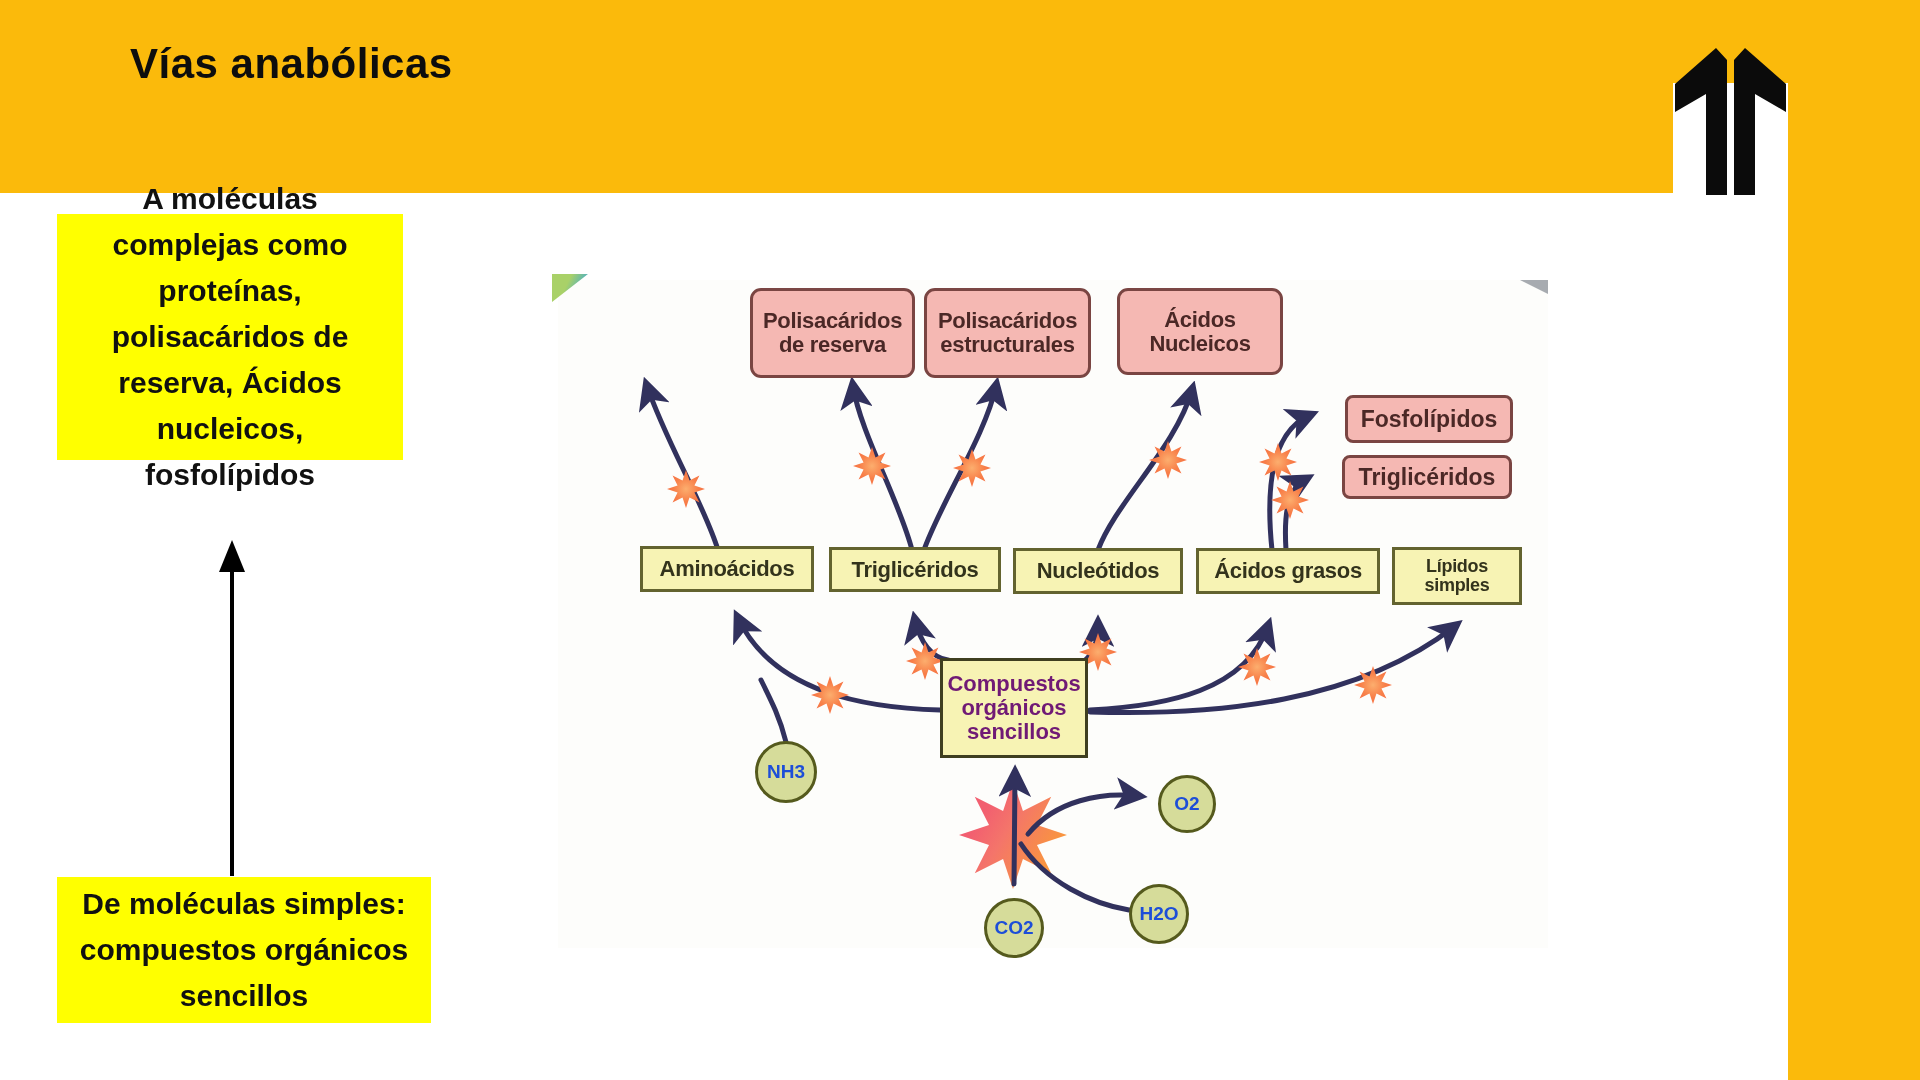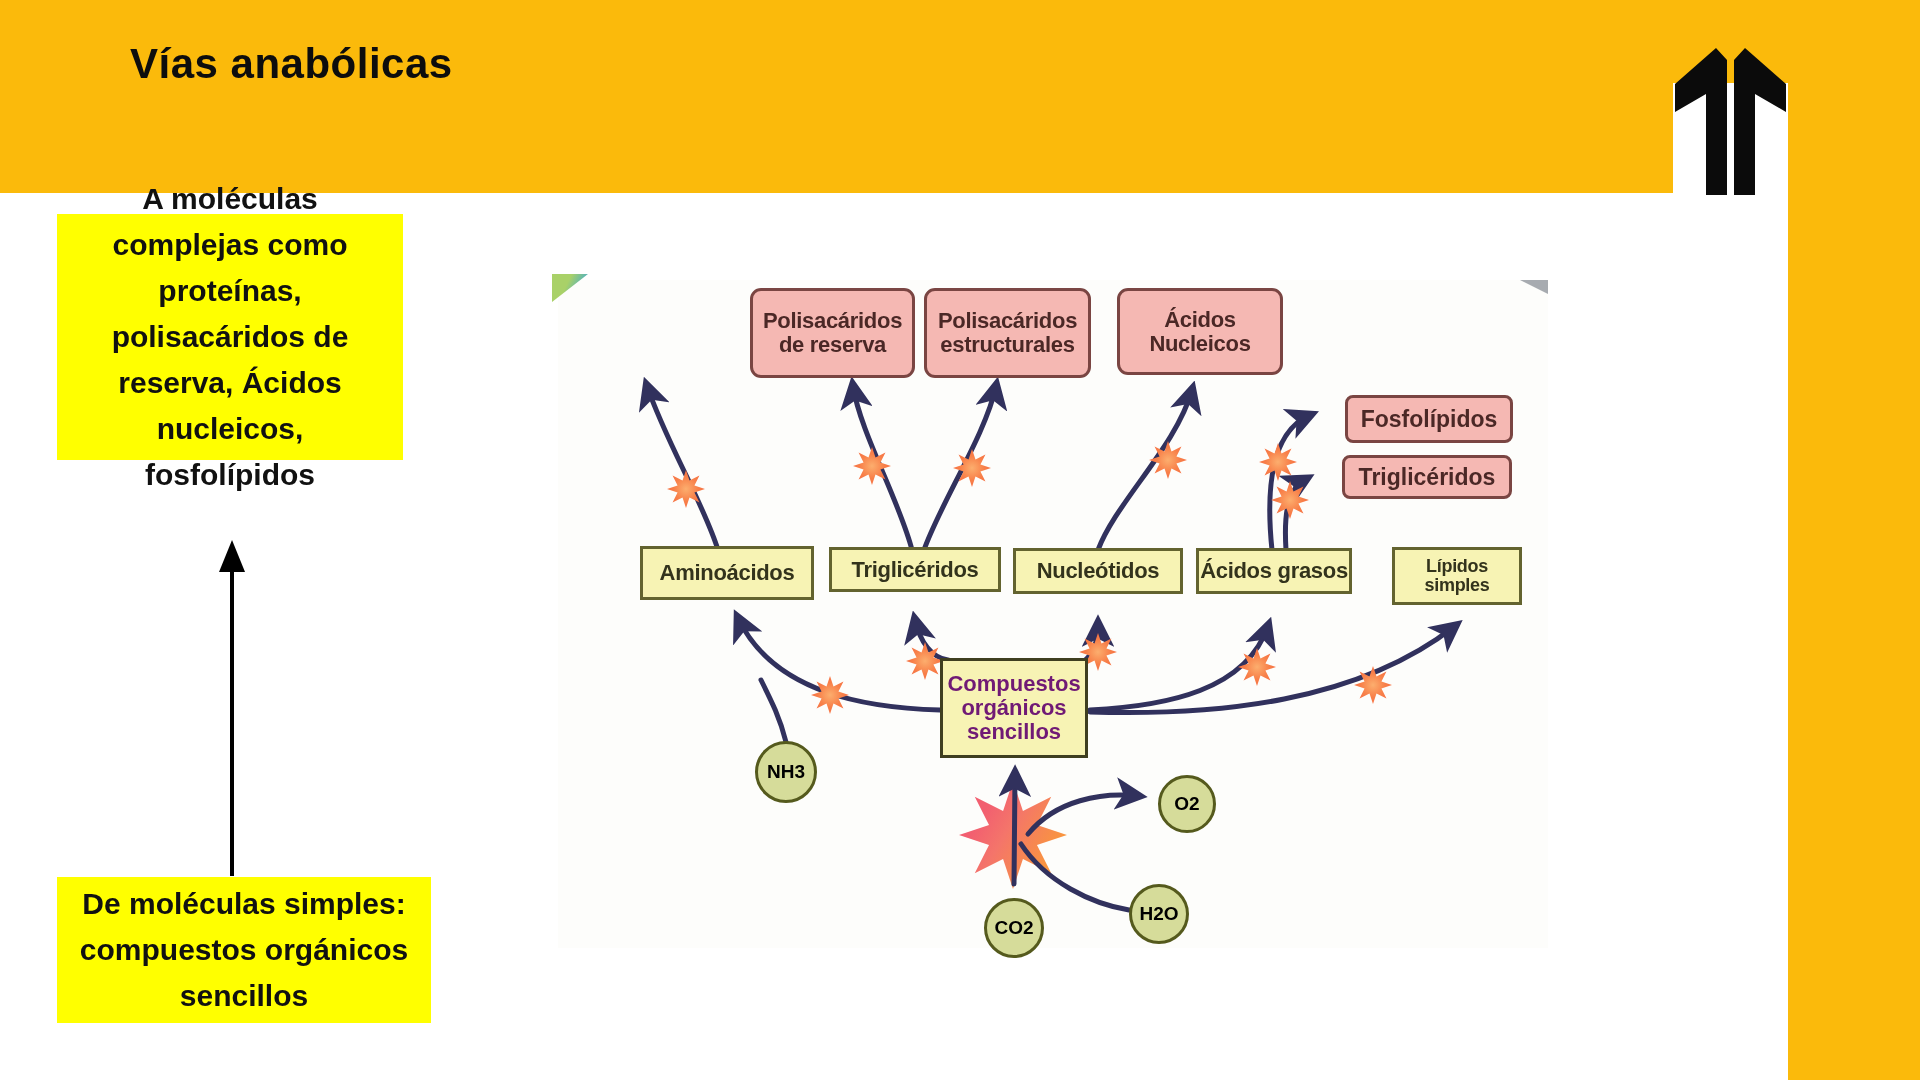--- a/index.html
+++ b/index.html
@@ -26,21 +26,21 @@
     border-left:13px solid transparent;border-right:13px solid transparent;border-bottom:32px solid #000;}
   
   #diagram{left:558px;top:280px;width:990px;height:668px;background:#fdfdfb;}
   #diagram svg{position:absolute;left:0;top:0;z-index:2;}
   .dbox{position:absolute;display:flex;align-items:center;justify-content:center;text-align:center;
     font-weight:bold;white-space:pre-line;z-index:4;box-sizing:border-box;line-height:1.08;}
   .pink{background:#F5B8B3;border:3px solid #7A4542;border-radius:11px;color:#4B2826;font-size:22px;letter-spacing:-0.3px;}
   .pinksm{background:#F5B8B3;border:3px solid #7A4542;border-radius:8px;color:#4B2826;font-size:23px;}
   .ybox{background:#F7F3B4;border:3px solid #63632F;color:#33331C;font-size:22px;letter-spacing:-0.3px;}
   .cbox{background:#F7F3B4;border:3px solid #3F3F20;color:#701a75;font-size:22px;}
-  .circ{position:absolute;border-radius:50%;background:#D6DC9A;border:3px solid #555A1D;color:#000000;
+  .circ{position:absolute;border-radius:50%;background:#D6DC9A;border:3px solid #555A1D;color:#1d4ed8;
     font-weight:bold;font-size:19px;display:flex;align-items:center;justify-content:center;z-index:4;box-sizing:border-box;}
   .star{position:absolute;width:38px;height:38px;z-index:3;
     background:radial-gradient(circle,#fcae6e 0%,#f88049 45%,#f4603c 100%);
     clip-path:polygon(50% 0%,59.2% 27.8%,85.4% 14.6%,72.2% 40.8%,100% 50%,72.2% 59.2%,85.4% 85.4%,59.2% 72.2%,50% 100%,40.8% 72.2%,14.6% 85.4%,27.8% 59.2%,0% 50%,27.8% 40.8%,14.6% 14.6%,40.8% 27.8%);}
   #big-star{width:108px;height:108px;z-index:1;
     background:linear-gradient(120deg,#f25f70 25%,#f4756a 45%,#f9953f 80%);}
   #corner-green{left:-6px;top:-6px;width:36px;height:28px;z-index:0;
     background:linear-gradient(115deg,#a9d168 40%,#5fb7b0 70%,#cfe3ee 100%);
     clip-path:polygon(0 100%,0 0,100% 0);}
   #corner-gray{left:962px;top:0;width:28px;height:14px;z-index:0;background:#a7abb0;
@@ -121,24 +121,24 @@
 
     <div class="dbox pink" style="left:192px;top:8px;width:165px;height:90px;">Polisacáridos
 de reserva</div>
     <div class="dbox pink" style="left:366px;top:8px;width:167px;height:90px;">Polisacáridos
 estructurales</div>
     <div class="dbox pink" style="left:559px;top:8px;width:166px;height:87px;">Ácidos
 Nucleicos</div>
     <div class="dbox pinksm" style="left:787px;top:115px;width:168px;height:48px;">Fosfolípidos</div>
     <div class="dbox pinksm" style="left:784px;top:175px;width:170px;height:44px;">Triglicéridos</div>
 
-    <div class="dbox ybox" style="left:82px;top:266px;width:174px;height:54px;">Aminoácidos</div>
+    <div class="dbox ybox" style="left:82px;top:266px;width:174px;height:46px;">Aminoácidos</div>
     <div class="dbox ybox" style="left:271px;top:267px;width:172px;height:45px;">Triglicéridos</div>
     <div class="dbox ybox" style="left:455px;top:268px;width:170px;height:46px;">Nucleótidos</div>
-    <div class="dbox ybox" style="left:638px;top:268px;width:156px;height:46px;">Ácidos grasos</div>
+    <div class="dbox ybox" style="left:638px;top:268px;width:184px;height:46px;">Ácidos grasos</div>
     <div class="dbox ybox" style="left:834px;top:267px;width:130px;height:58px;font-size:18px;">Lípidos
 simples</div>
 
     <div class="dbox cbox" style="left:382px;top:378px;width:148px;height:100px;">Compuestos
 orgánicos
 sencillos</div>
 
     <div class="circ" style="left:197px;top:461px;width:62px;height:62px;">NH3</div>
     <div class="circ" style="left:426px;top:618px;width:60px;height:60px;text-align:right;">CO2</div>
     <div class="circ" style="left:571px;top:604px;width:60px;height:60px;">H2O</div>

